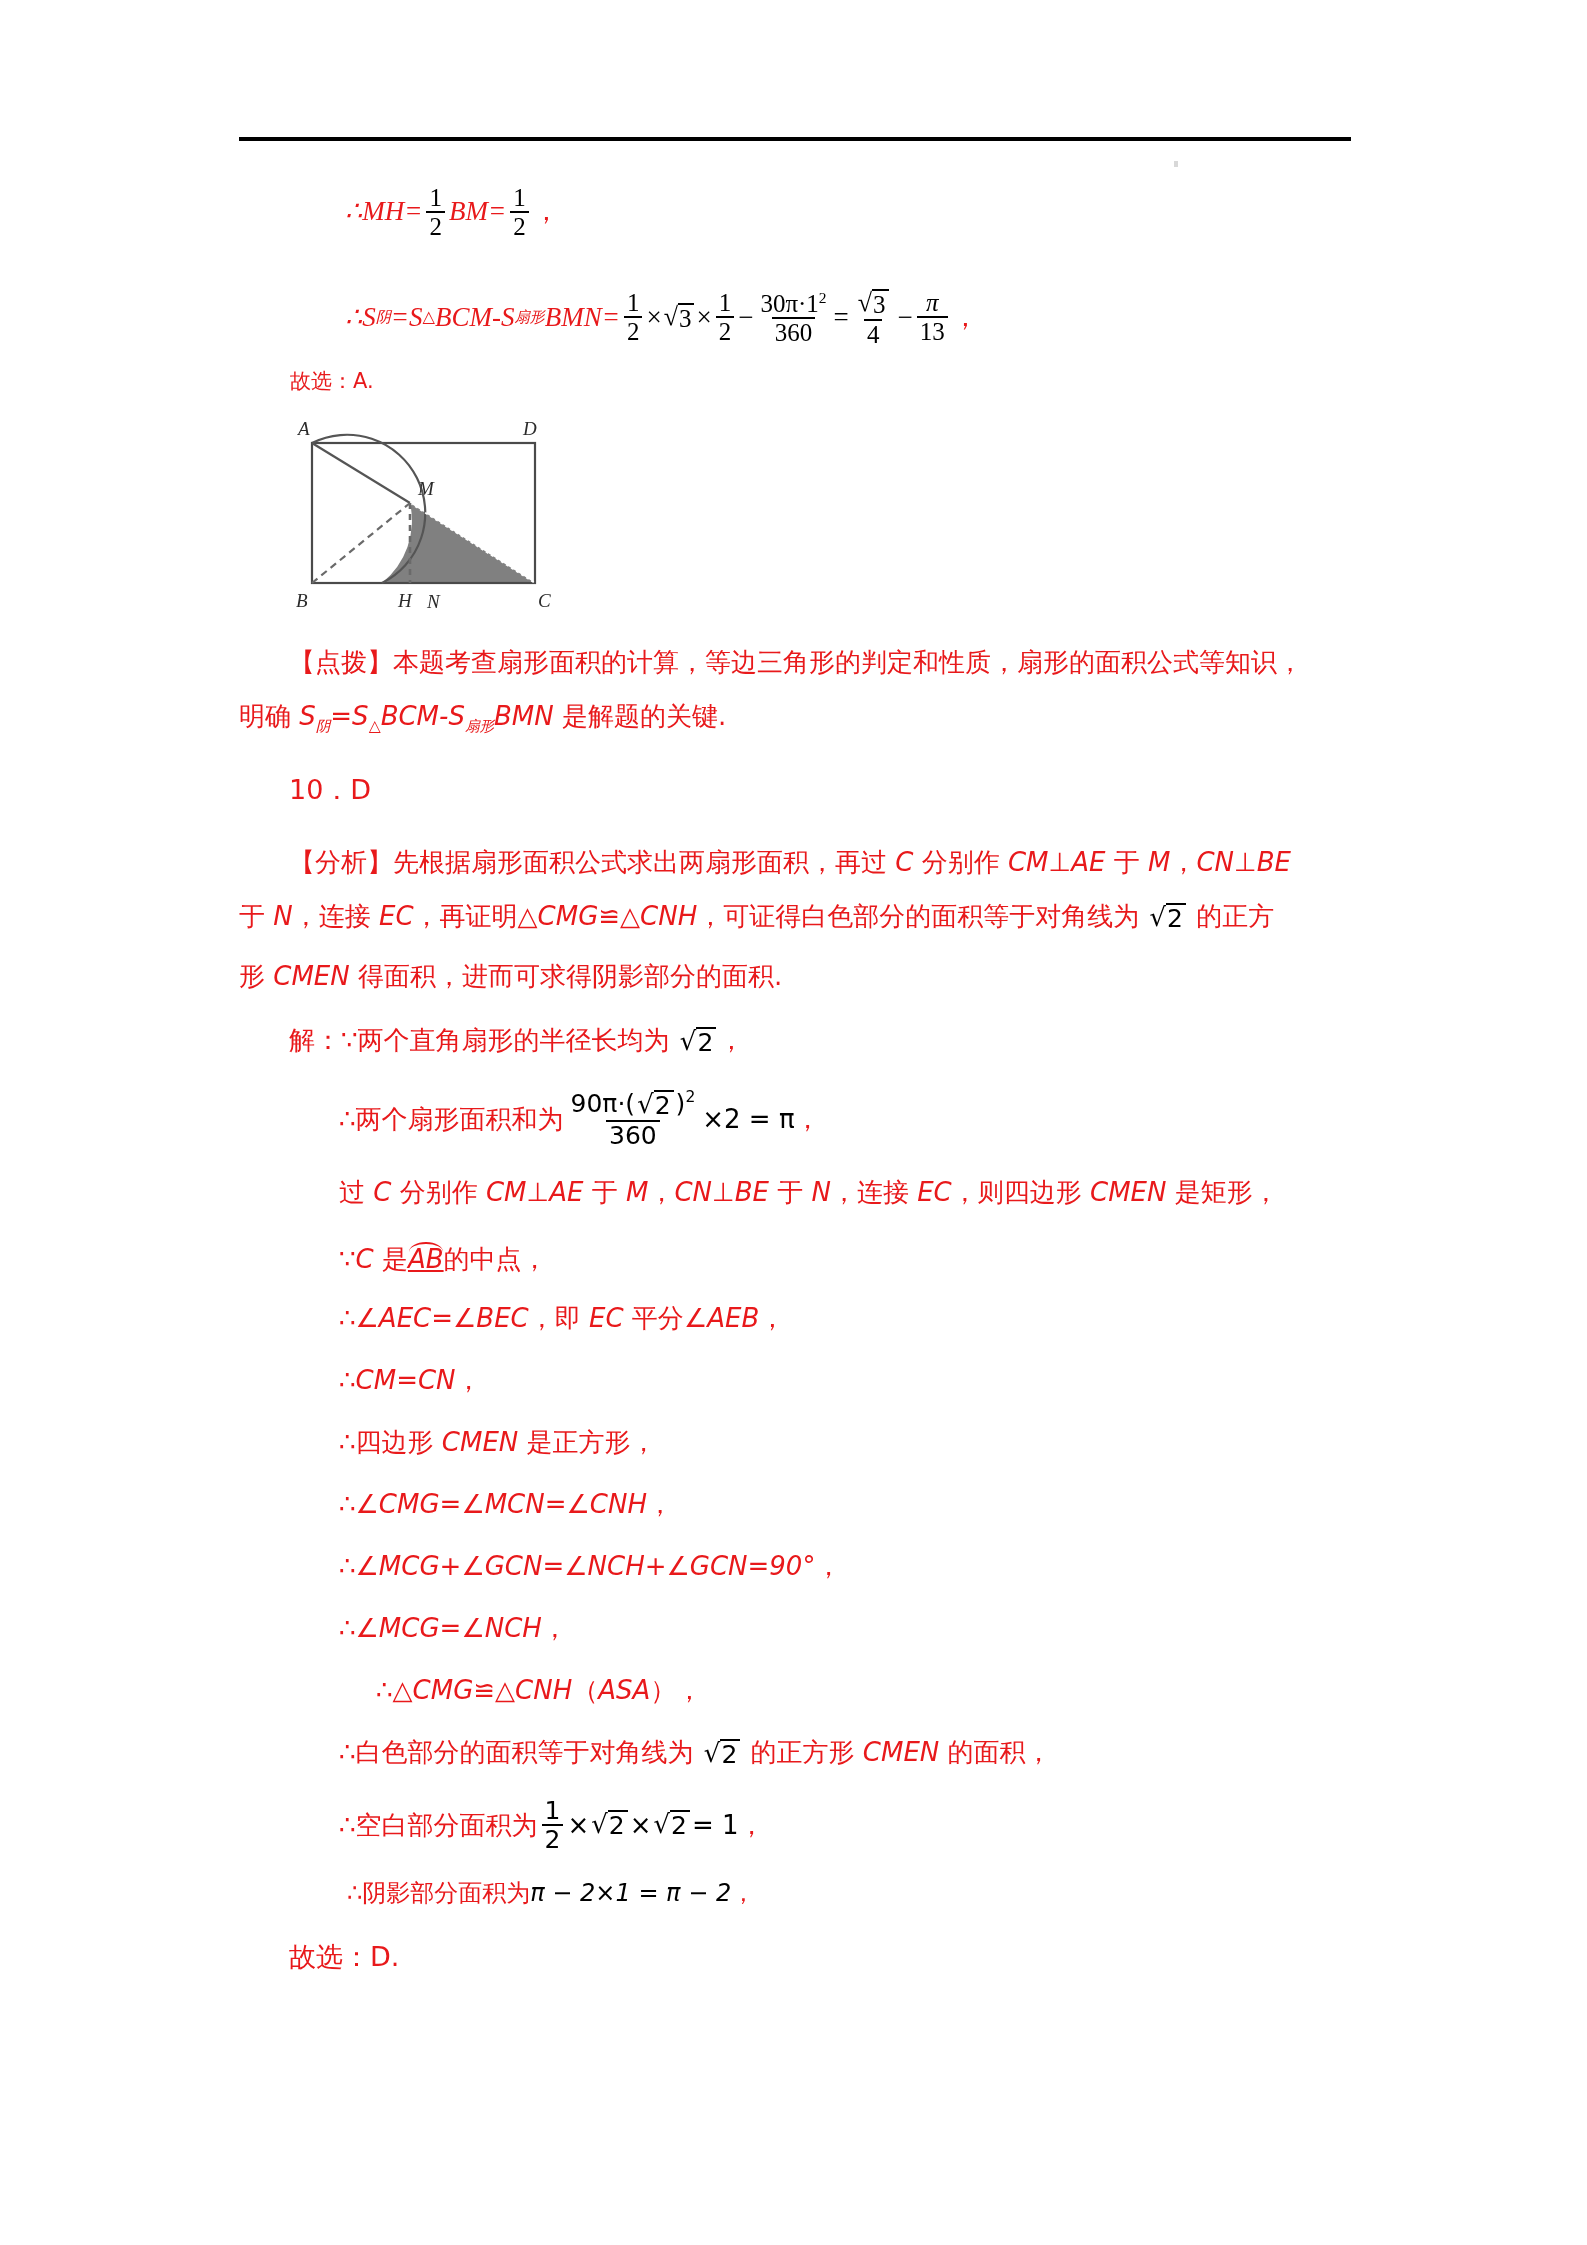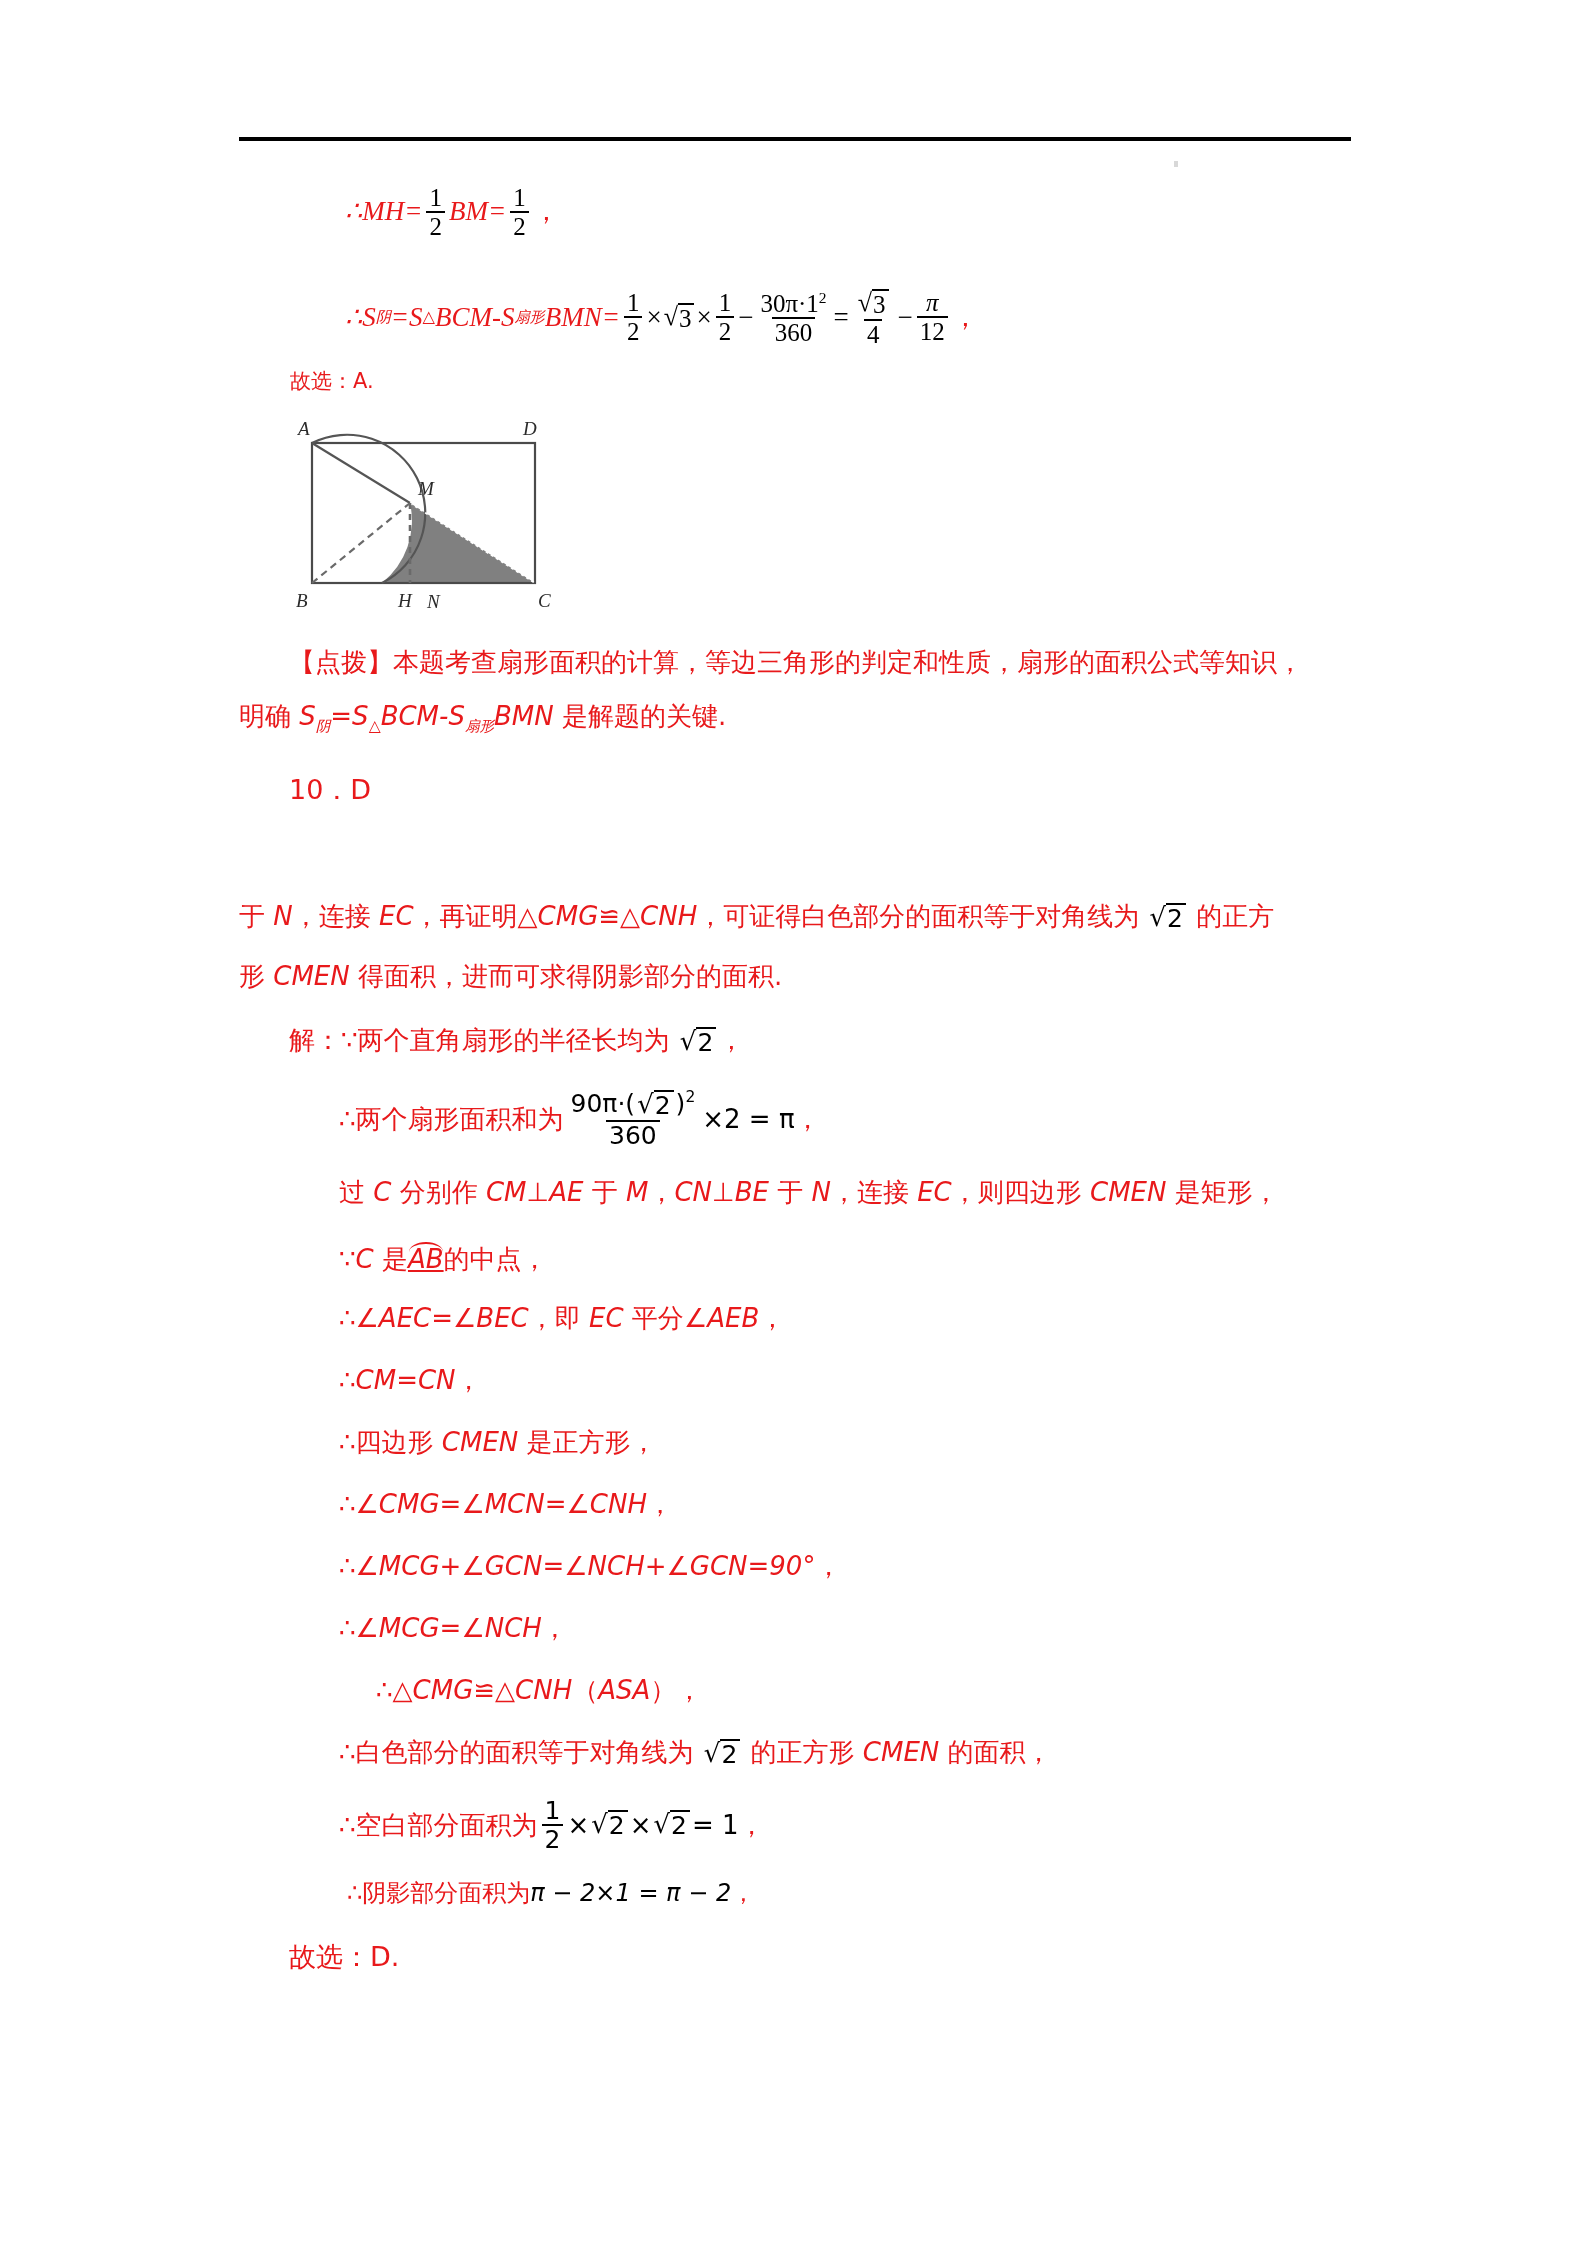--- a/index.html
+++ b/index.html
@@ -185,21 +185,21 @@
           <span class="sqrt">
             <span class="radsign">√</span>
             <span class="radicand">3</span>
           </span>
         </span>
         <span class="den">4</span>
       </span>
       <span class="blk">−</span>
       <span class="frac blk">
         <span class="num it">π</span>
-        <span class="den">12</span>
+        <span class="den">13</span>
       </span>
       <span>，</span>
     </span>
   </div>
 
   <div class="line cn" style="left:290px; top:370px; font-size:21px;">故选：A.</div>
 
   <div class="figure">
     <svg width="300" height="205" viewBox="0 0 300 205" xmlns="http://www.w3.org/2000/svg">
 
@@ -229,20 +229,23 @@
 
   <div class="line cn" style="left:289px; top:648px; font-size:26px;">
     <span>【点拨】</span><span>本题考查扇形面积的计算，等边三角形的判定和性质，扇形的面积公式等知识，</span>
   </div>
   <div class="line cn" style="left:239px; top:702px; font-size:26px;">
     <span>明确 </span><span class="it">S</span><span class="subcn it">阴</span><span class="it">=S</span><span class="sub">△</span><span class="it">BCM-S</span><span class="subcn it">扇形</span><span class="it">BMN</span><span> 是解题的关键.</span>
   </div>
 
   <div class="line cn" style="left:289px; top:775px; font-size:27px;">10．D</div>
 
+  <div class="line cn" style="left:289px; top:848px; font-size:26px;">
+    <span>【分析】</span><span>先根据扇形面积公式求出两扇形面积，再过 </span><span class="it">C</span><span> 分别作 </span><span class="it">CM⊥AE</span><span> 于 </span><span class="it">M</span><span>，</span><span class="it">CN⊥BE</span>
+  </div>
   <div class="line cn" style="left:239px; top:902px; font-size:26px;">
     <span>于 </span><span class="it">N</span><span>，连接 </span><span class="it">EC</span><span>，再证明△</span><span class="it">CMG</span><span>≌△</span><span class="it">CNH</span><span>，可证得白色部分的面积等于对角线为 </span><span class="sqrt blk">
         <span class="radsign">√</span>
         <span class="radicand">2</span>
       </span><span> 的正方</span>
   </div>
   <div class="line cn" style="left:239px; top:962px; font-size:26px;">
     <span>形 </span><span class="it">CMEN</span><span> 得面积，进而可求得阴影部分的面积.</span>
   </div>
 

